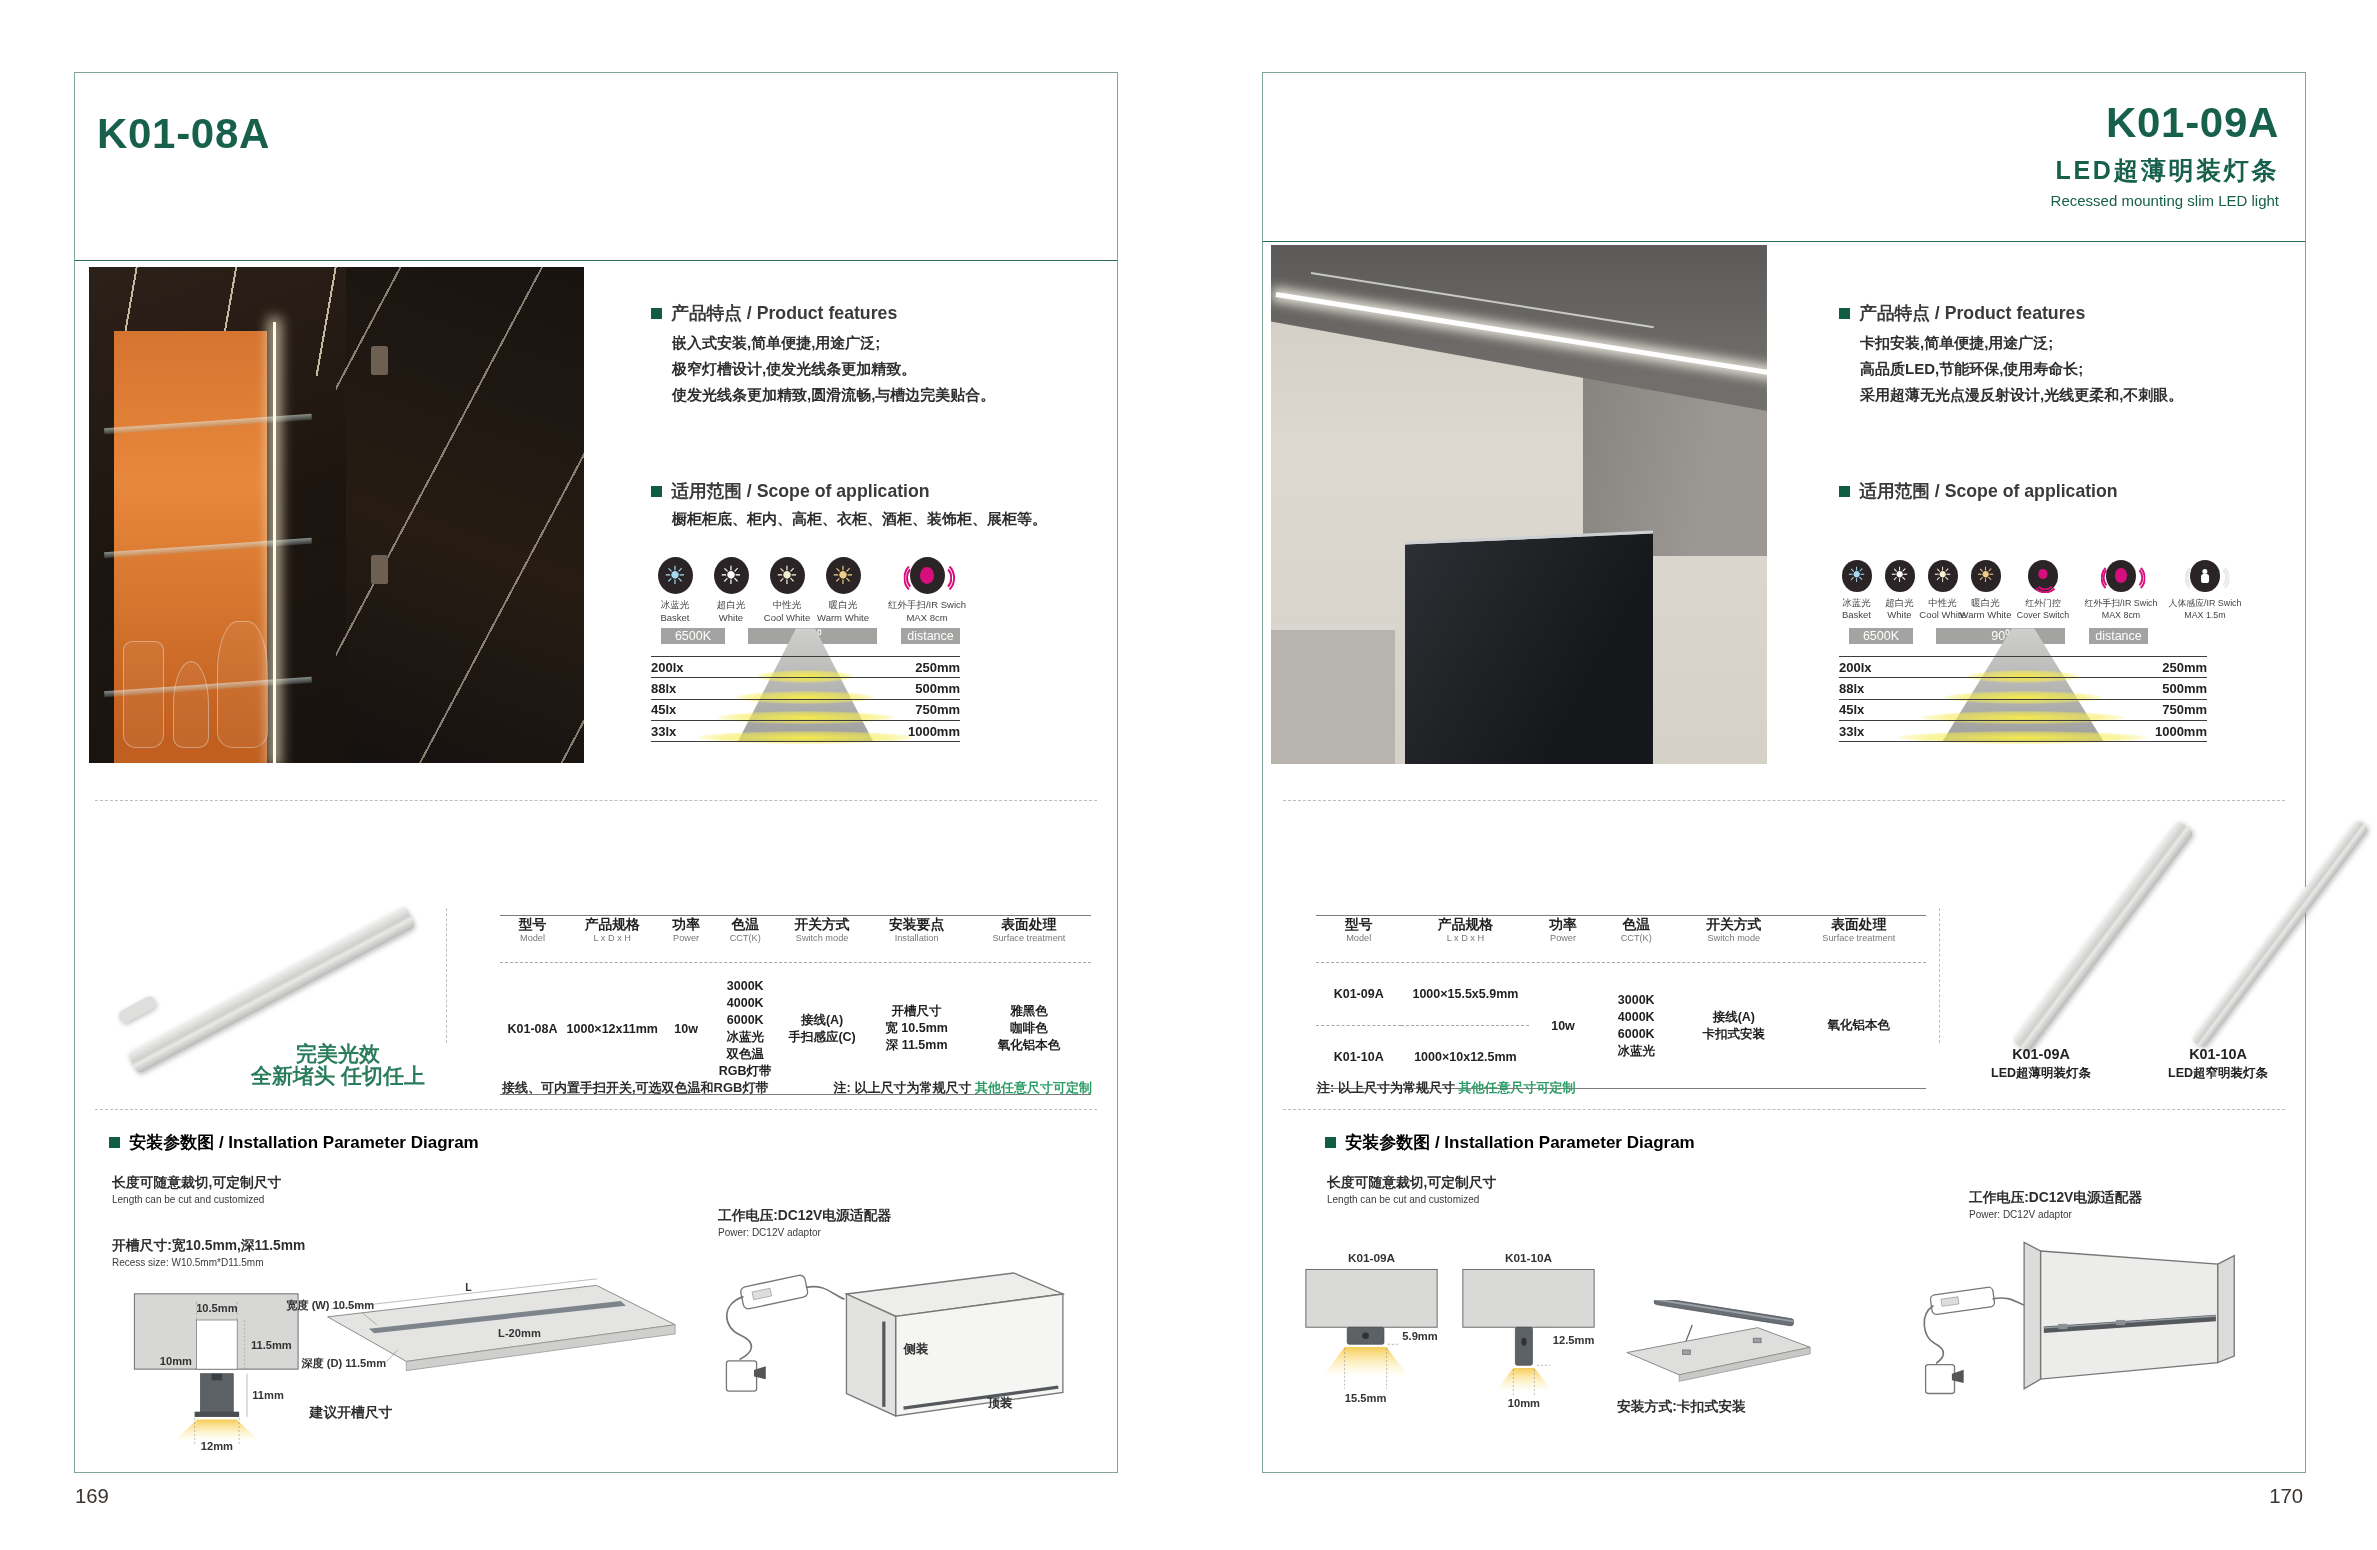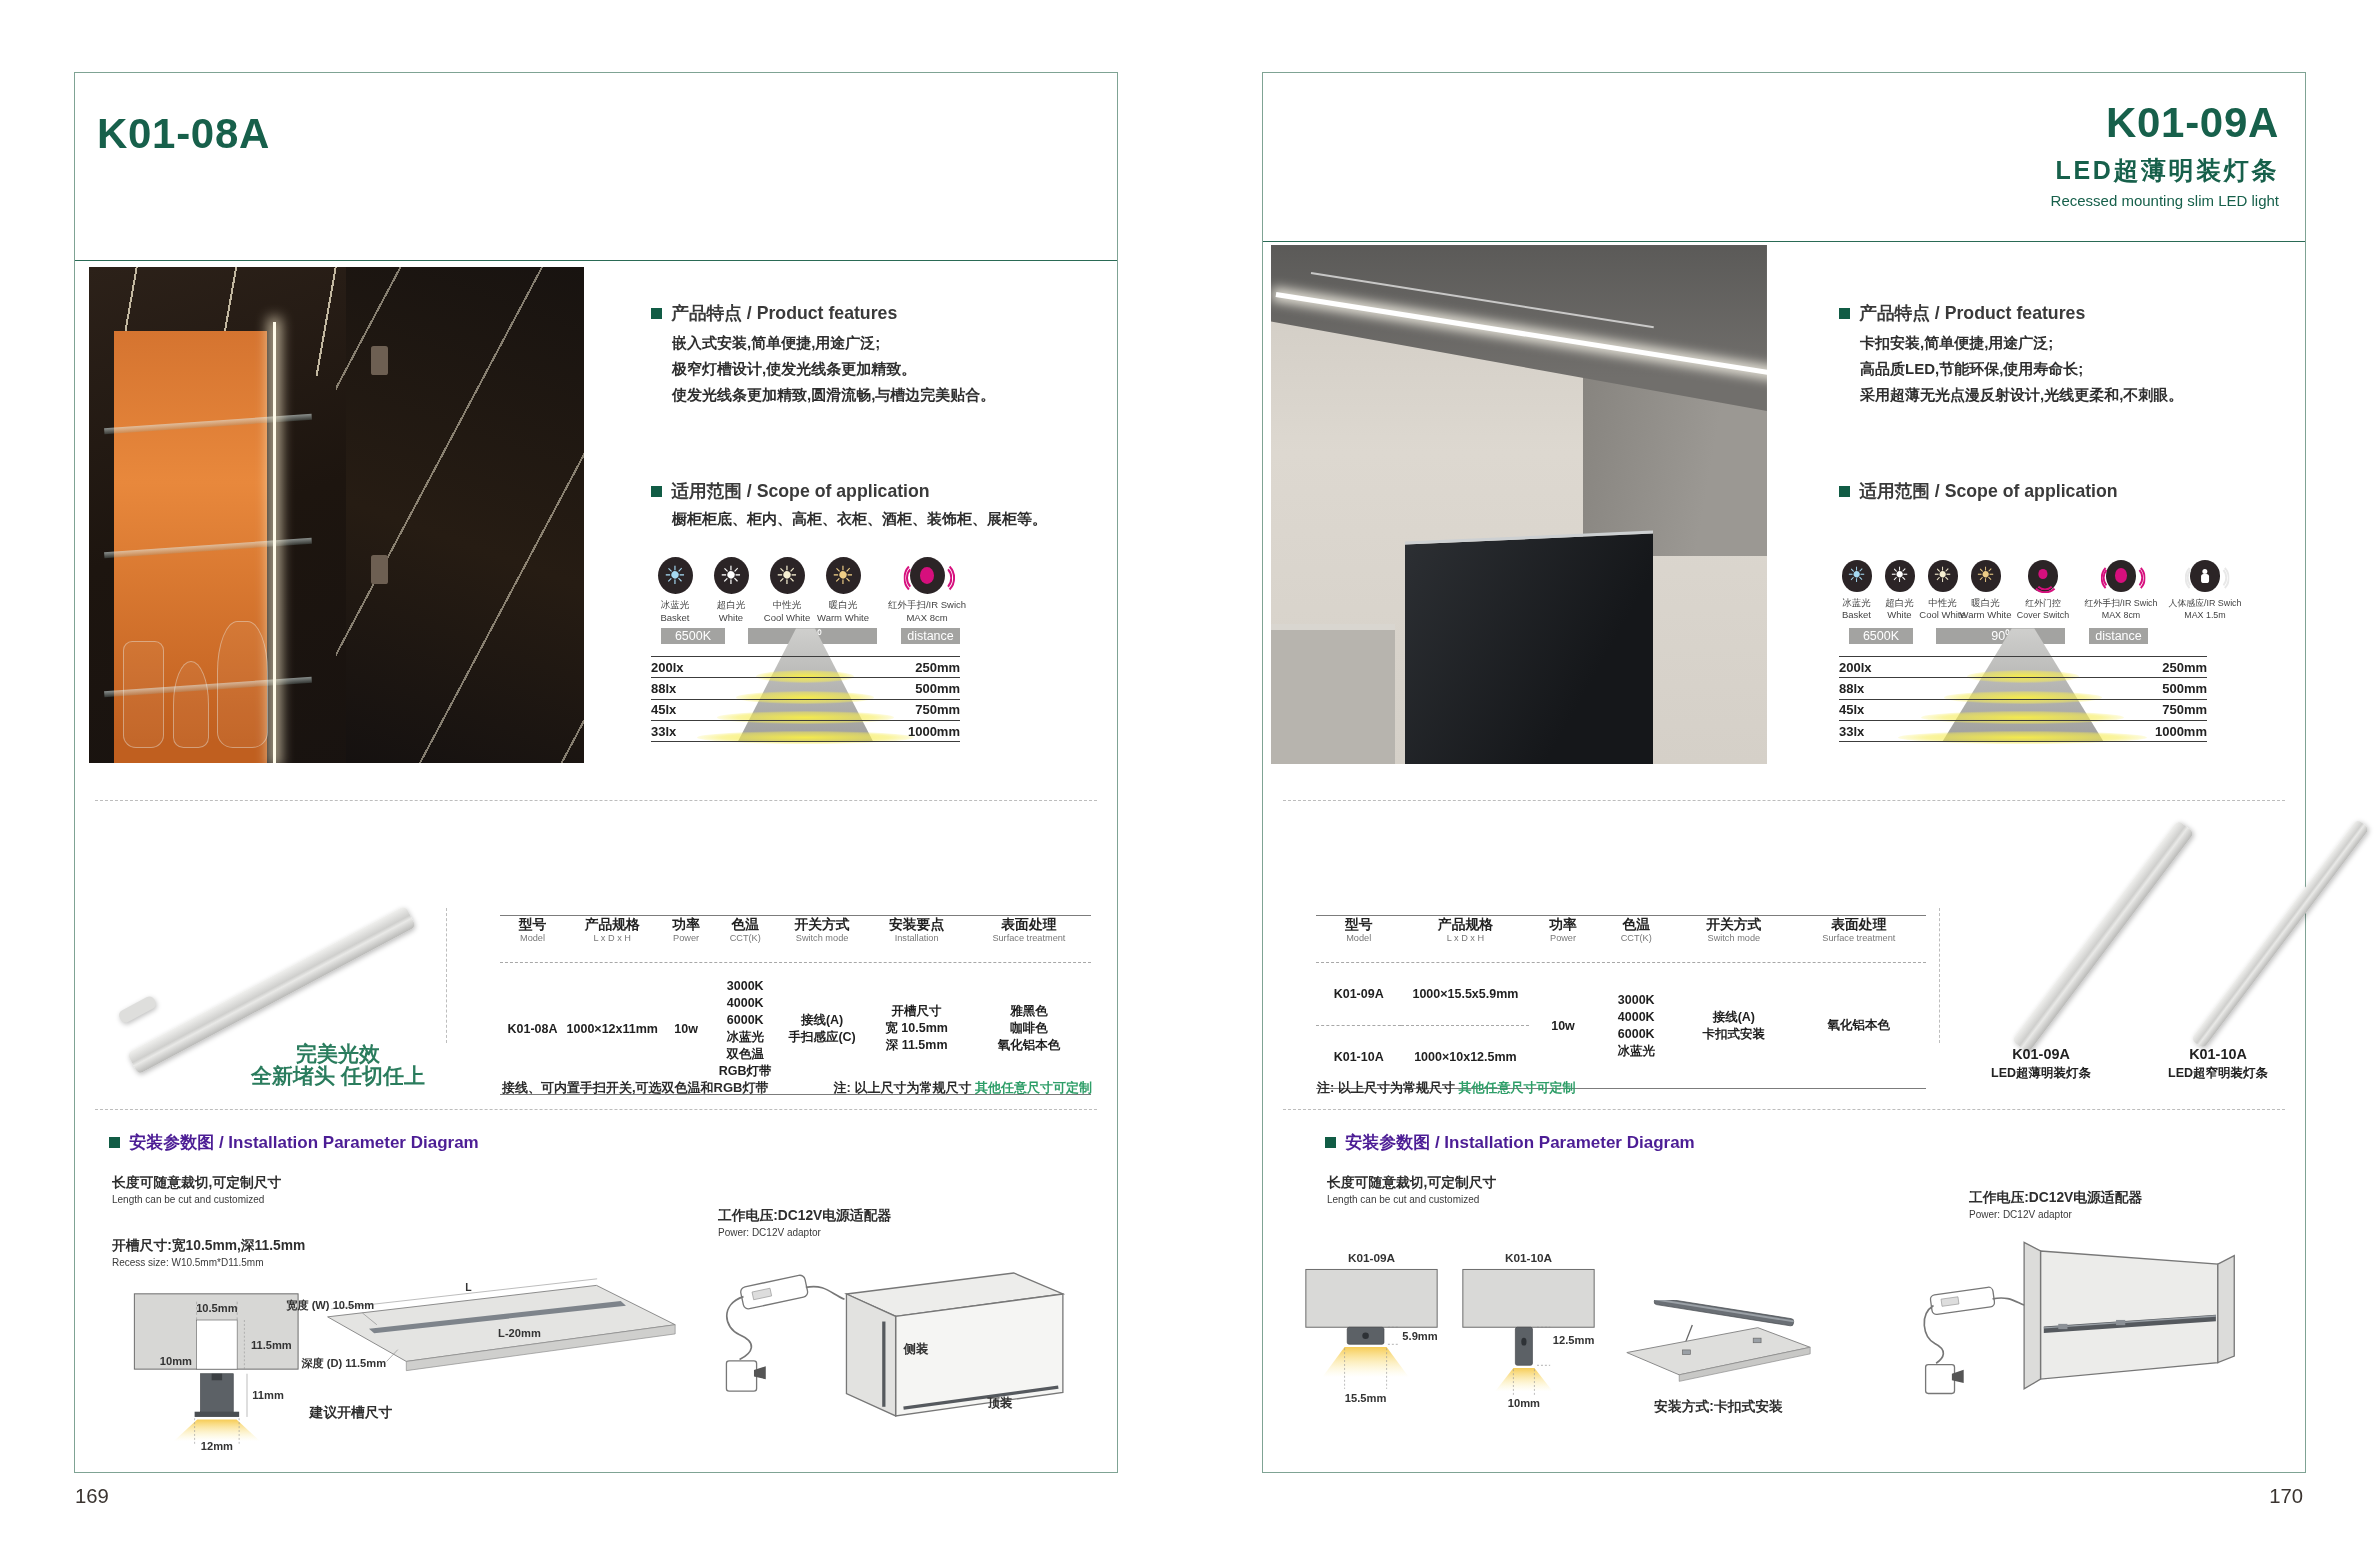--- a/index.html
+++ b/index.html
@@ -38,21 +38,21 @@
   .spec{position:absolute;}
   .spec .hrow{display:flex;border-top:1.3px solid #7c7c7c;border-bottom:0.7px dashed #a8a8a8;height:46px;align-items:flex-start;}
   .spec .brow{display:flex;border-bottom:1.3px solid #7c7c7c;min-height:84px;align-items:center;}
   .hc{text-align:center;}
   .hc .cn{font-size:13.8px;font-weight:bold;color:#222;line-height:17px;}
   .hc .en{font-size:9.2px;color:#777;line-height:11.8px;}
   .cell{text-align:center;font-size:12.5px;color:#1f1f1f;font-weight:600;}
   .pre{white-space:pre-line;line-height:17px;}
   .note{position:absolute;font-size:13px;font-weight:bold;color:#2b2b2b;}
   .note .gn{color:#2e9e68;}
-  .inst-h{position:absolute;display:flex;align-items:center;font-size:17px;font-weight:bold;color:#4c1d95;}
+  .inst-h{position:absolute;display:flex;align-items:center;font-size:17px;font-weight:bold;color:#000000;}
   .inst-txt-cn{position:absolute;font-size:13.8px;font-weight:bold;color:#2e2e2e;}
   .inst-txt-en{position:absolute;font-size:10px;color:#3a3a3a;}
   .cap-grn{position:absolute;text-align:center;color:#2a7c5d;font-weight:bold;}
   .pcap-m{position:absolute;text-align:center;font-size:14.4px;font-weight:bold;color:#222;}
   .pcap-c{position:absolute;text-align:center;font-size:12.5px;font-weight:bold;color:#222;}
   .pagenum{position:absolute;font-size:20.3px;color:#3a3430;}
   svg text{font-family:"Liberation Sans",sans-serif;}
   .albar{position:absolute;border-radius:5.3px;background:linear-gradient(180deg,#f1f1ef 0%,#cfcfcd 45%,#e9e9e7 60%,#b9b9b7 100%);box-shadow:0 2px 5.3px rgba(0,0,0,.25);}
   
   .ph{position:absolute;overflow:hidden;}
@@ -597,21 +597,21 @@
     </g>
     <line x1="115" y1="38" x2="104" y2="66" stroke="#666" stroke-width="2"></line>
     <polygon points="101,66 109,64 104,74" fill="#666"></polygon>
     <line x1="225" y1="52" x2="214" y2="80" stroke="#666" stroke-width="2"></line>
     <polygon points="211,80 219,78 214,88" fill="#666"></polygon>
     <polygon points="15,80 215,42 295,72 95,114" fill="#dededc" stroke="#888" stroke-width="1.5"></polygon>
     <polygon points="95,114 295,72 295,82 95,124" fill="#c8c8c6" stroke="#888" stroke-width="1"></polygon>
     <rect x="100" y="76" width="12" height="7" fill="#9aa0a6" stroke="#666"></rect>
     <rect x="208" y="58" width="12" height="7" fill="#9aa0a6" stroke="#666"></rect>
   </svg>
-  <div class="inst-txt-cn" style="left:354px;top:1325px;width:203px;text-align:center;">安装方式:卡扣式安装</div>
+  <div class="inst-txt-cn" style="left:354px;top:1325px;width:203px;">安装方式:卡扣式安装</div>
 
   <div class="inst-txt-cn" style="left:706px;top:1116px;">工作电压:DC12V电源适配器</div>
   <div class="inst-txt-en" style="left:706px;top:1136px;">Power: DC12V adaptor</div>
 
   <svg class="abs" style="left:656px;top:1155px;" width="335" height="197" viewBox="0 0 510 300">
     <g transform="rotate(-8 65 110)">
       <rect x="18" y="96" width="96" height="30" rx="7" fill="#fff" stroke="#777" stroke-width="2"></rect>
       <rect x="34" y="104" width="26" height="11" fill="#ddd" stroke="#999"></rect>
     </g>
     <path d="M22,118 C 0,132 6,166 24,176 C 44,186 38,198 26,206" fill="none" stroke="#777" stroke-width="2.5"></path>

